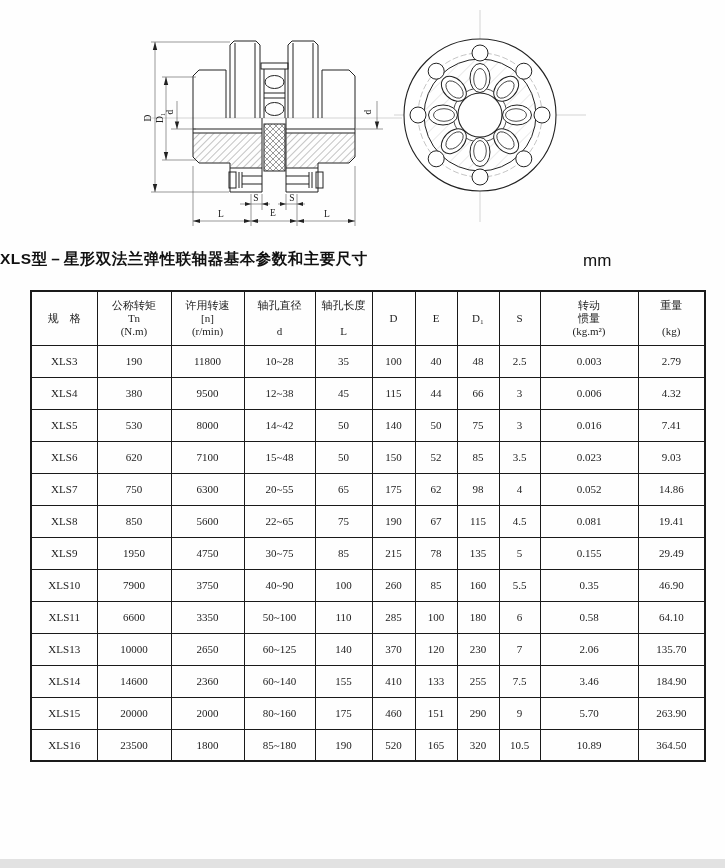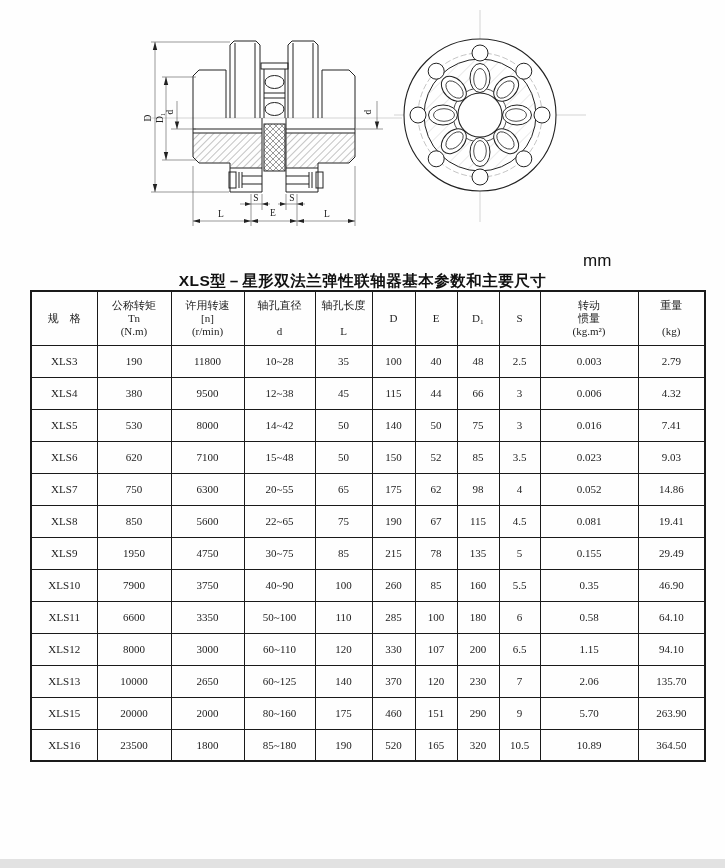--- a/index.html
+++ b/index.html
@@ -4,23 +4,23 @@
 <style>
   html,body{margin:0;padding:0;background:#9a9a9a;}
   .page{
     position:relative;width:725px;height:868px;margin:0 auto;
     background:#fefefe;overflow:hidden;
     font-family:"Liberation Serif","DejaVu Serif",serif;color:#1c1c1c;
   }
   .drawing-svg{position:absolute;left:0;top:0;}
   .title-row{position:absolute;left:0;top:249px;width:725px;height:22px;}
   .doc-title{
-    position:absolute;left:0;width:725px;text-align:center;
+    position:absolute;left:0;width:725px;text-align:left;
     font-family:"Liberation Sans","DejaVu Sans",sans-serif;
-    font-size:15.5px;font-weight:600;letter-spacing:0.5px;color:#111;margin-top:22px;
+    font-size:15.5px;font-weight:600;letter-spacing:0.5px;color:#111;
   }
   .unit-label{
     position:absolute;left:583px;top:2px;
     font-family:"Liberation Sans","DejaVu Sans",sans-serif;
     font-size:17px;color:#111;
   }
   .table-wrap{position:absolute;left:30px;top:290px;}
   table.spec-table{
     border-collapse:collapse;table-layout:fixed;width:674px;
     border:2px solid #1a1a1a;
@@ -369,46 +369,46 @@
             <td>50~100</td>
             <td>110</td>
             <td>285</td>
             <td>100</td>
             <td>180</td>
             <td>6</td>
             <td>0.58</td>
             <td>64.10</td>
           </tr>
           <tr>
-            <td>XLS12</td>
-            <td>8000</td>
-            <td>3000</td>
-            <td>60~110</td>
-            <td>120</td>
-            <td>330</td>
-            <td>107</td>
-            <td>200</td>
-            <td>6.5</td>
-            <td>1.15</td>
-            <td>94.10</td>
-          </tr>
-          <tr>
             <td>XLS13</td>
             <td>10000</td>
             <td>2650</td>
             <td>60~125</td>
             <td>140</td>
             <td>370</td>
             <td>120</td>
             <td>230</td>
             <td>7</td>
             <td>2.06</td>
             <td>135.70</td>
           </tr>
           <tr>
+            <td>XLS14</td>
+            <td>14600</td>
+            <td>2360</td>
+            <td>60~140</td>
+            <td>155</td>
+            <td>410</td>
+            <td>133</td>
+            <td>255</td>
+            <td>7.5</td>
+            <td>3.46</td>
+            <td>184.90</td>
+          </tr>
+          <tr>
             <td>XLS15</td>
             <td>20000</td>
             <td>2000</td>
             <td>80~160</td>
             <td>175</td>
             <td>460</td>
             <td>151</td>
             <td>290</td>
             <td>9</td>
             <td>5.70</td>

